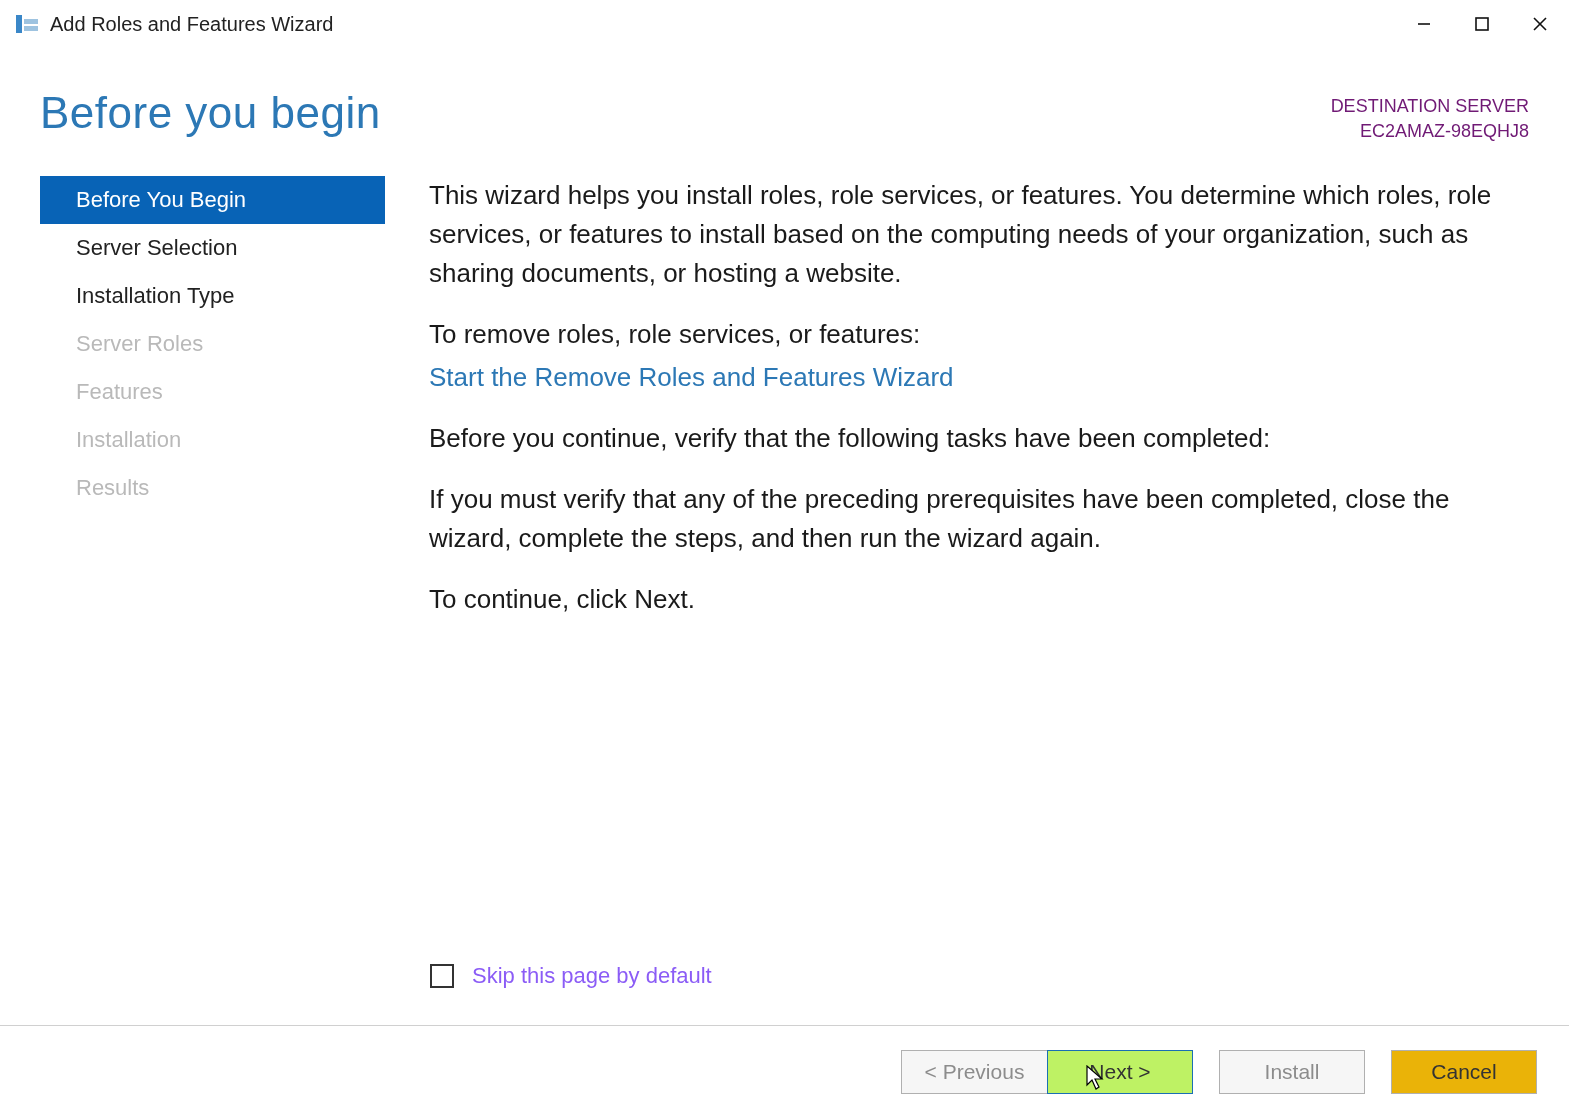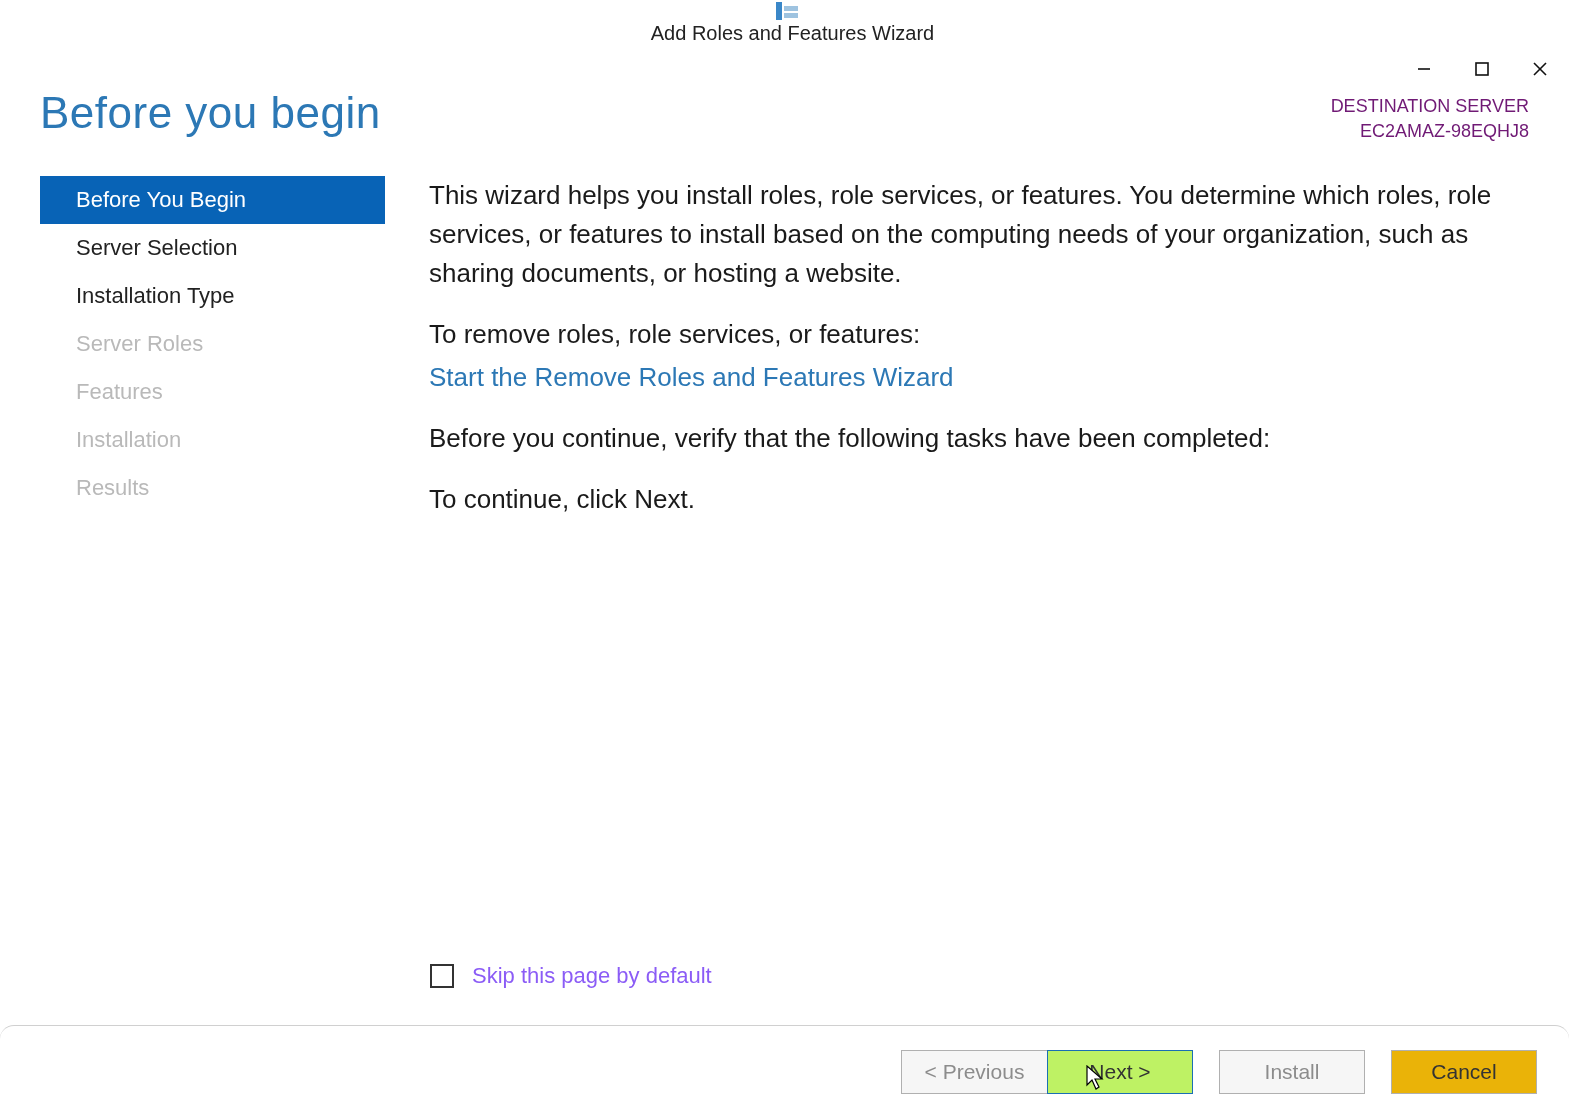--- a/index.html
+++ b/index.html
@@ -15,21 +15,20 @@
 
   
   .titlebar {
     height: 48px;
     display: flex;
     align-items: center;
     padding-left: 16px;
     font-size: 20px;
     color: #222;
     background: #fff;
-    flex-direction: column;
   }
   .titlebar .app-icon {
     width: 24px; height: 22px;
     margin-right: 10px;
     display: inline-flex; align-items: center;
   }
   .titlebar .window-controls {
     margin-left: auto;
     display: flex;
   }
@@ -135,21 +134,20 @@
     position: absolute;
     left: 0; right: 0; bottom: 0;
     height: 92px;
     border-top: 1px solid #d0d0d0;
     display: flex;
     align-items: center;
     justify-content: flex-end;
     padding-right: 32px;
     gap: 0;
     background: #fff;
-    border-radius: 14px;
   }
   .btn {
     height: 44px;
     min-width: 146px;
     border: 1px solid #b0b0b0;
     background: #eab308;
     font-size: 21px;
     color: #333;
     display: flex;
     align-items: center;
@@ -244,20 +242,21 @@
 
   <div class="content">
     <p>This wizard helps you install roles, role services, or features. You determine which roles, role services, or features to install based on the computing needs of your organization, such as sharing documents, or hosting a website.</p>
 
     <p class="p-tight">To remove roles, role services, or features:</p>
     <p><span class="link">Start the Remove Roles and Features Wizard</span></p>
 
     <p>Before you continue, verify that the following tasks have been completed:</p>
 
 
+    <p>If you must verify that any of the preceding prerequisites have been completed, close the wizard, complete the steps, and then run the wizard again.</p>
     <p>To continue, click Next.</p>
   </div>
 </div>
 
 <div class="skip-row">
   <div class="checkbox"></div>
   <span>Skip this page by default</span>
 </div>
 
 <div class="footer">

